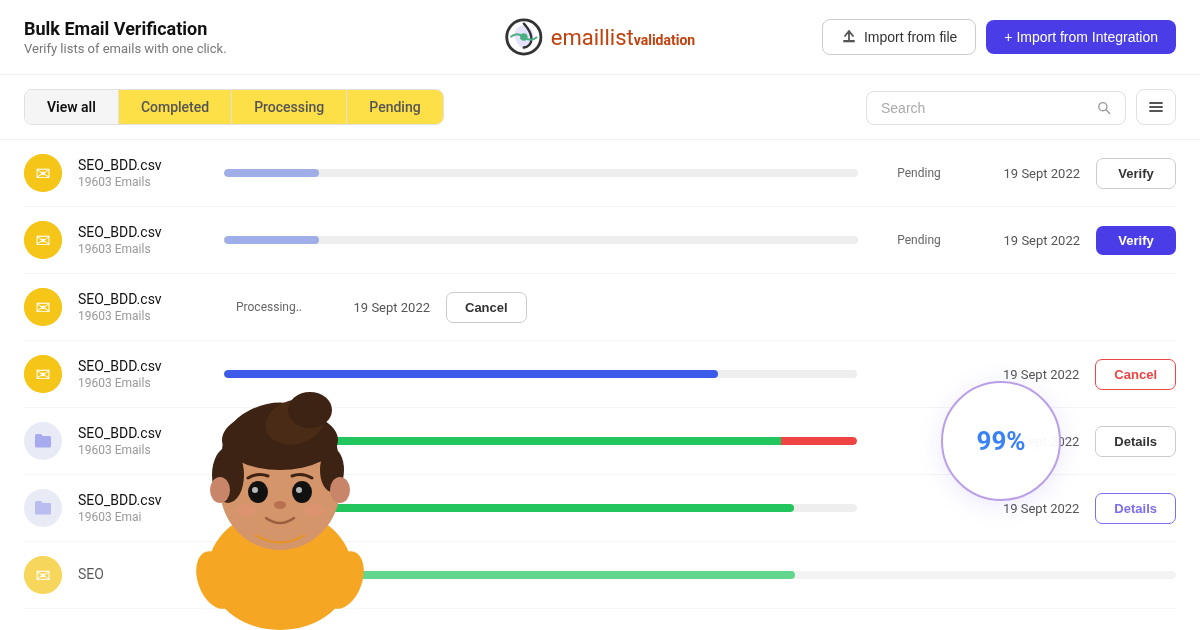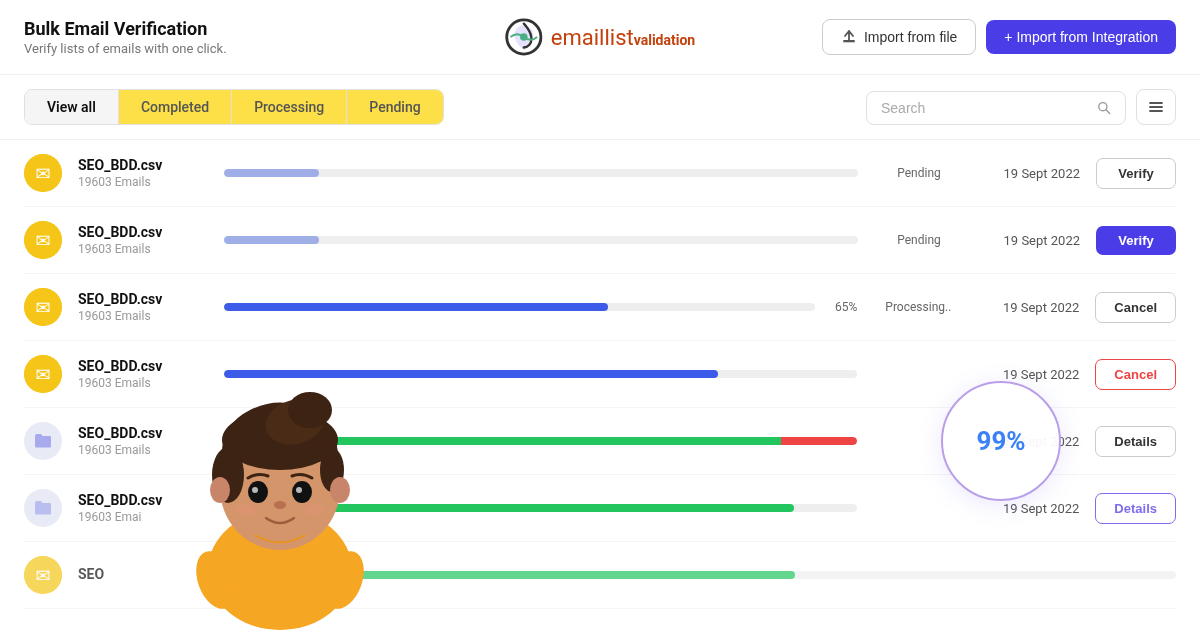--- a/index.html
+++ b/index.html
@@ -168,21 +168,21 @@
       background: #e8eaf6;
       color: #7c83c8;
       font-size: 16px;
     }
     .row-info {
       min-width: 130px;
       flex-shrink: 0;
     }
     .row-info .filename {
       font-size: 14px;
-      font-weight: 700;
+      font-weight: 400;
       color: #111;
     }
     .row-info .emails {
       font-size: 12px;
       color: #999;
       margin-top: 2px;
     }
     .progress-area {
       flex: 1;
       display: flex;
@@ -417,26 +417,20 @@
     <div class="row-icon">
       <svg viewBox="0 0 38 38" width="38" height="38">
           <circle cx="19" cy="19" r="19" fill="#F5C518"></circle>
           <text x="50%" y="55%" text-anchor="middle" dominant-baseline="middle" font-size="18" fill="#fff">✉</text>
         </svg>
     </div>
     <div class="row-info">
       <div class="filename">SEO_BDD.csv</div>
       <div class="emails">19603 Emails</div>
     </div>
-    <div class="progress-area">
-      <div class="progress-bar-bg">
-        <div class="progress-bar-fill blue" style="width:65%;"></div>
-      </div>
-      <span class="progress-label">65%</span>
-    </div>
     <div class="status-badge">Processing..</div>
     <div class="date-label">19 Sept 2022</div>
     <button class="action-btn cancel-outline">Cancel</button>
   </div>
 
   <div class="row">
     <div class="row-icon">
       <svg viewBox="0 0 38 38" width="38" height="38">
           <circle cx="19" cy="19" r="19" fill="#F5C518"></circle>
           <text x="50%" y="55%" text-anchor="middle" dominant-baseline="middle" font-size="18" fill="#fff">✉</text>

